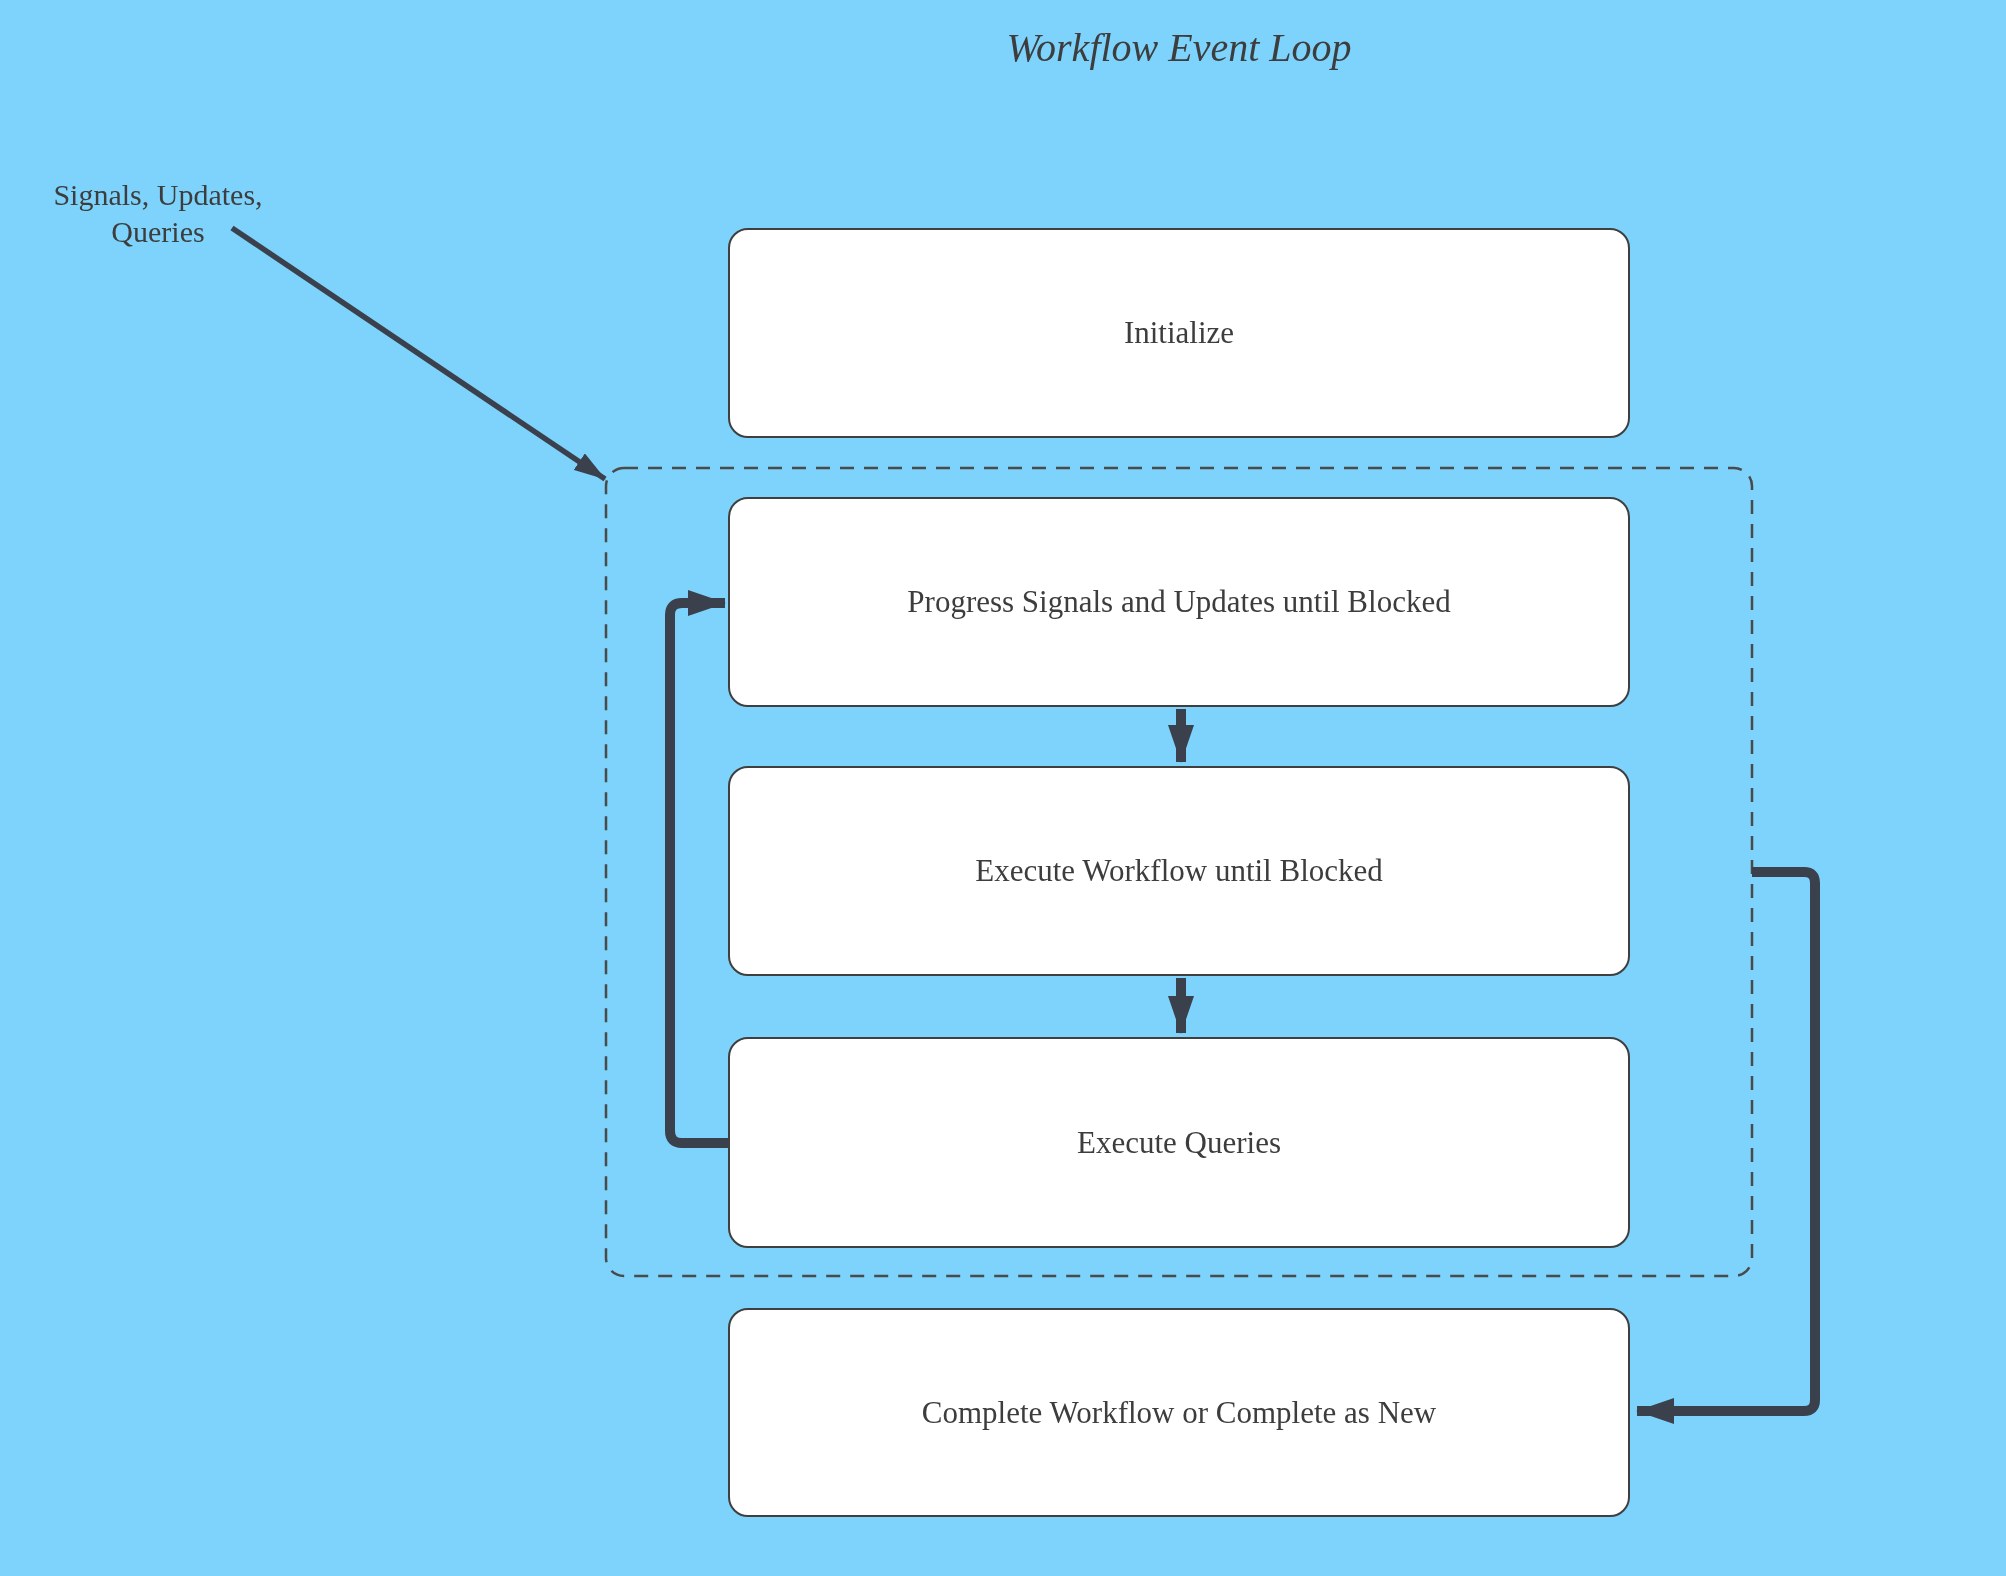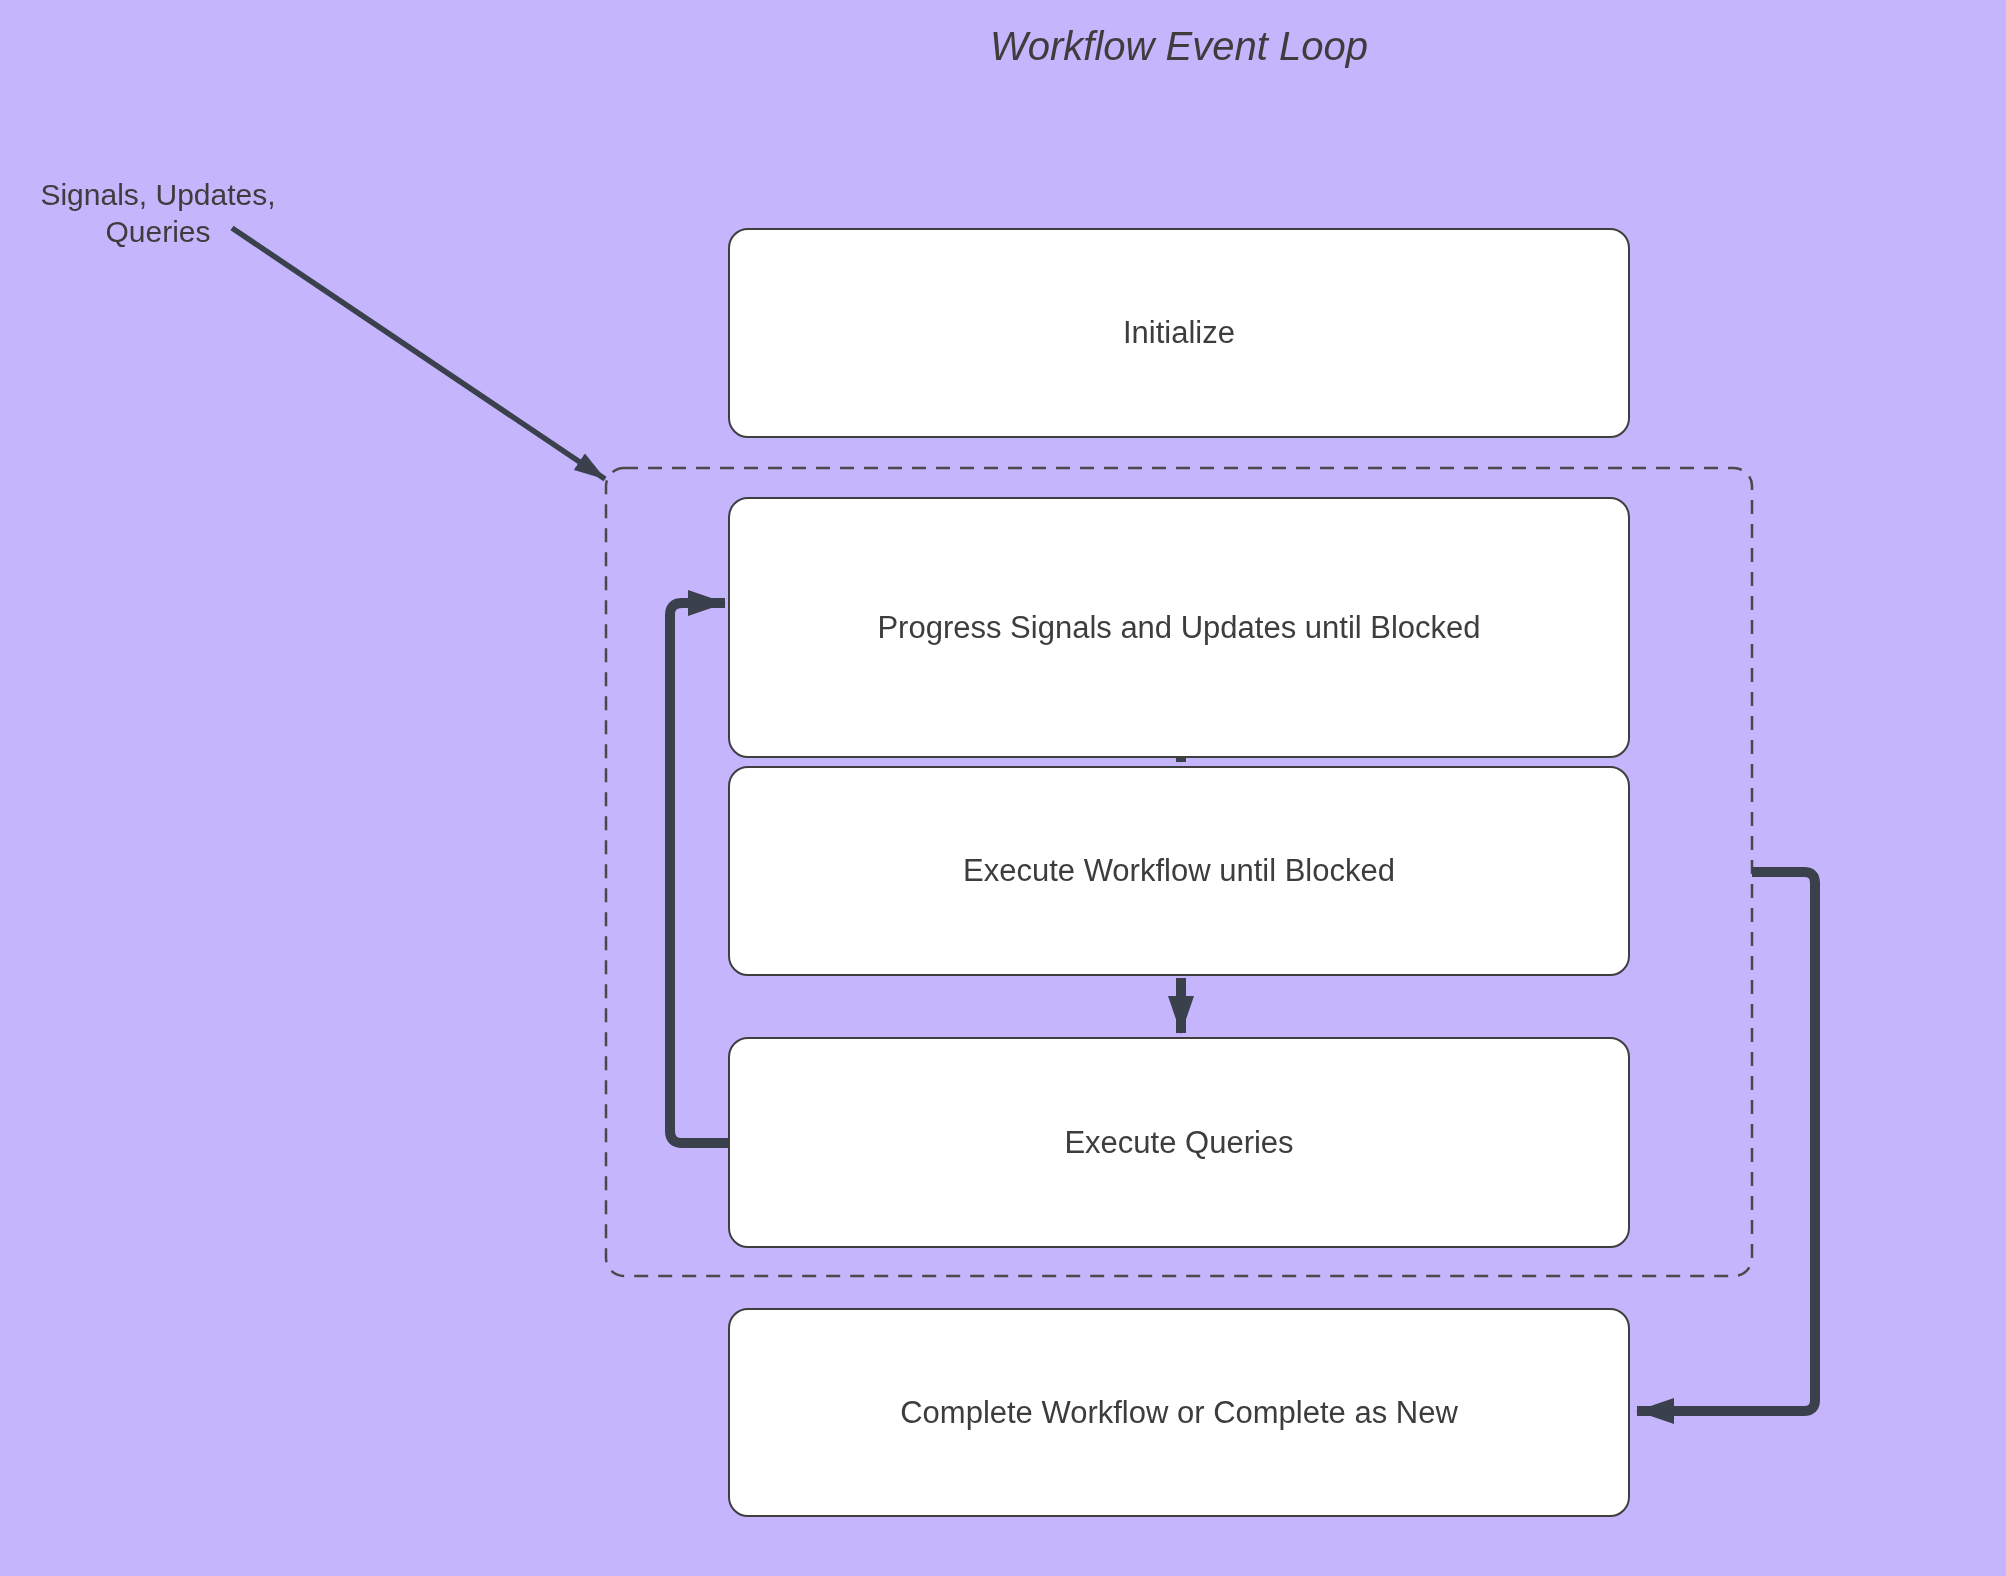--- a/index.html
+++ b/index.html
@@ -4,22 +4,22 @@
 <style>
   html, body {
     margin: 0;
     padding: 0;
     background: #FFFFFF;
   }
   .canvas {
     position: relative;
     width: 2006px;
     height: 1576px;
-    background: #c4b5fd;
-    font-family: Liberation Sans, sans-serif;
+    background: #7dd3fc;
+    font-family: Liberation Serif, serif;
     overflow: hidden;
   }
   .diagram-title {
     position: absolute;
     left: 728px;
     top: 24px;
     width: 902px;
     text-align: center;
     font-size: 40px;
     font-style: italic;
@@ -47,21 +47,21 @@
     border-radius: 20px;
     display: flex;
     align-items: center;
     justify-content: center;
     text-align: right;
     font-size: 31px;
     color: #3D3D3D;
     z-index: 2;
   }
   .node-initialize { top: 228px;  height: 210px; }
-  .node-progress-signals { top: 497px;  height: 261px; }
+  .node-progress-signals { top: 497px;  height: 210px; }
   .node-progress-workflow { top: 766px;  height: 210px; }
   .node-execute-queries { top: 1037px; height: 211px; }
   .node-complete { top: 1308px; height: 209px; }
   .wires {
     position: absolute;
     left: 0;
     top: 0;
     z-index: 1;
   }
 </style>

